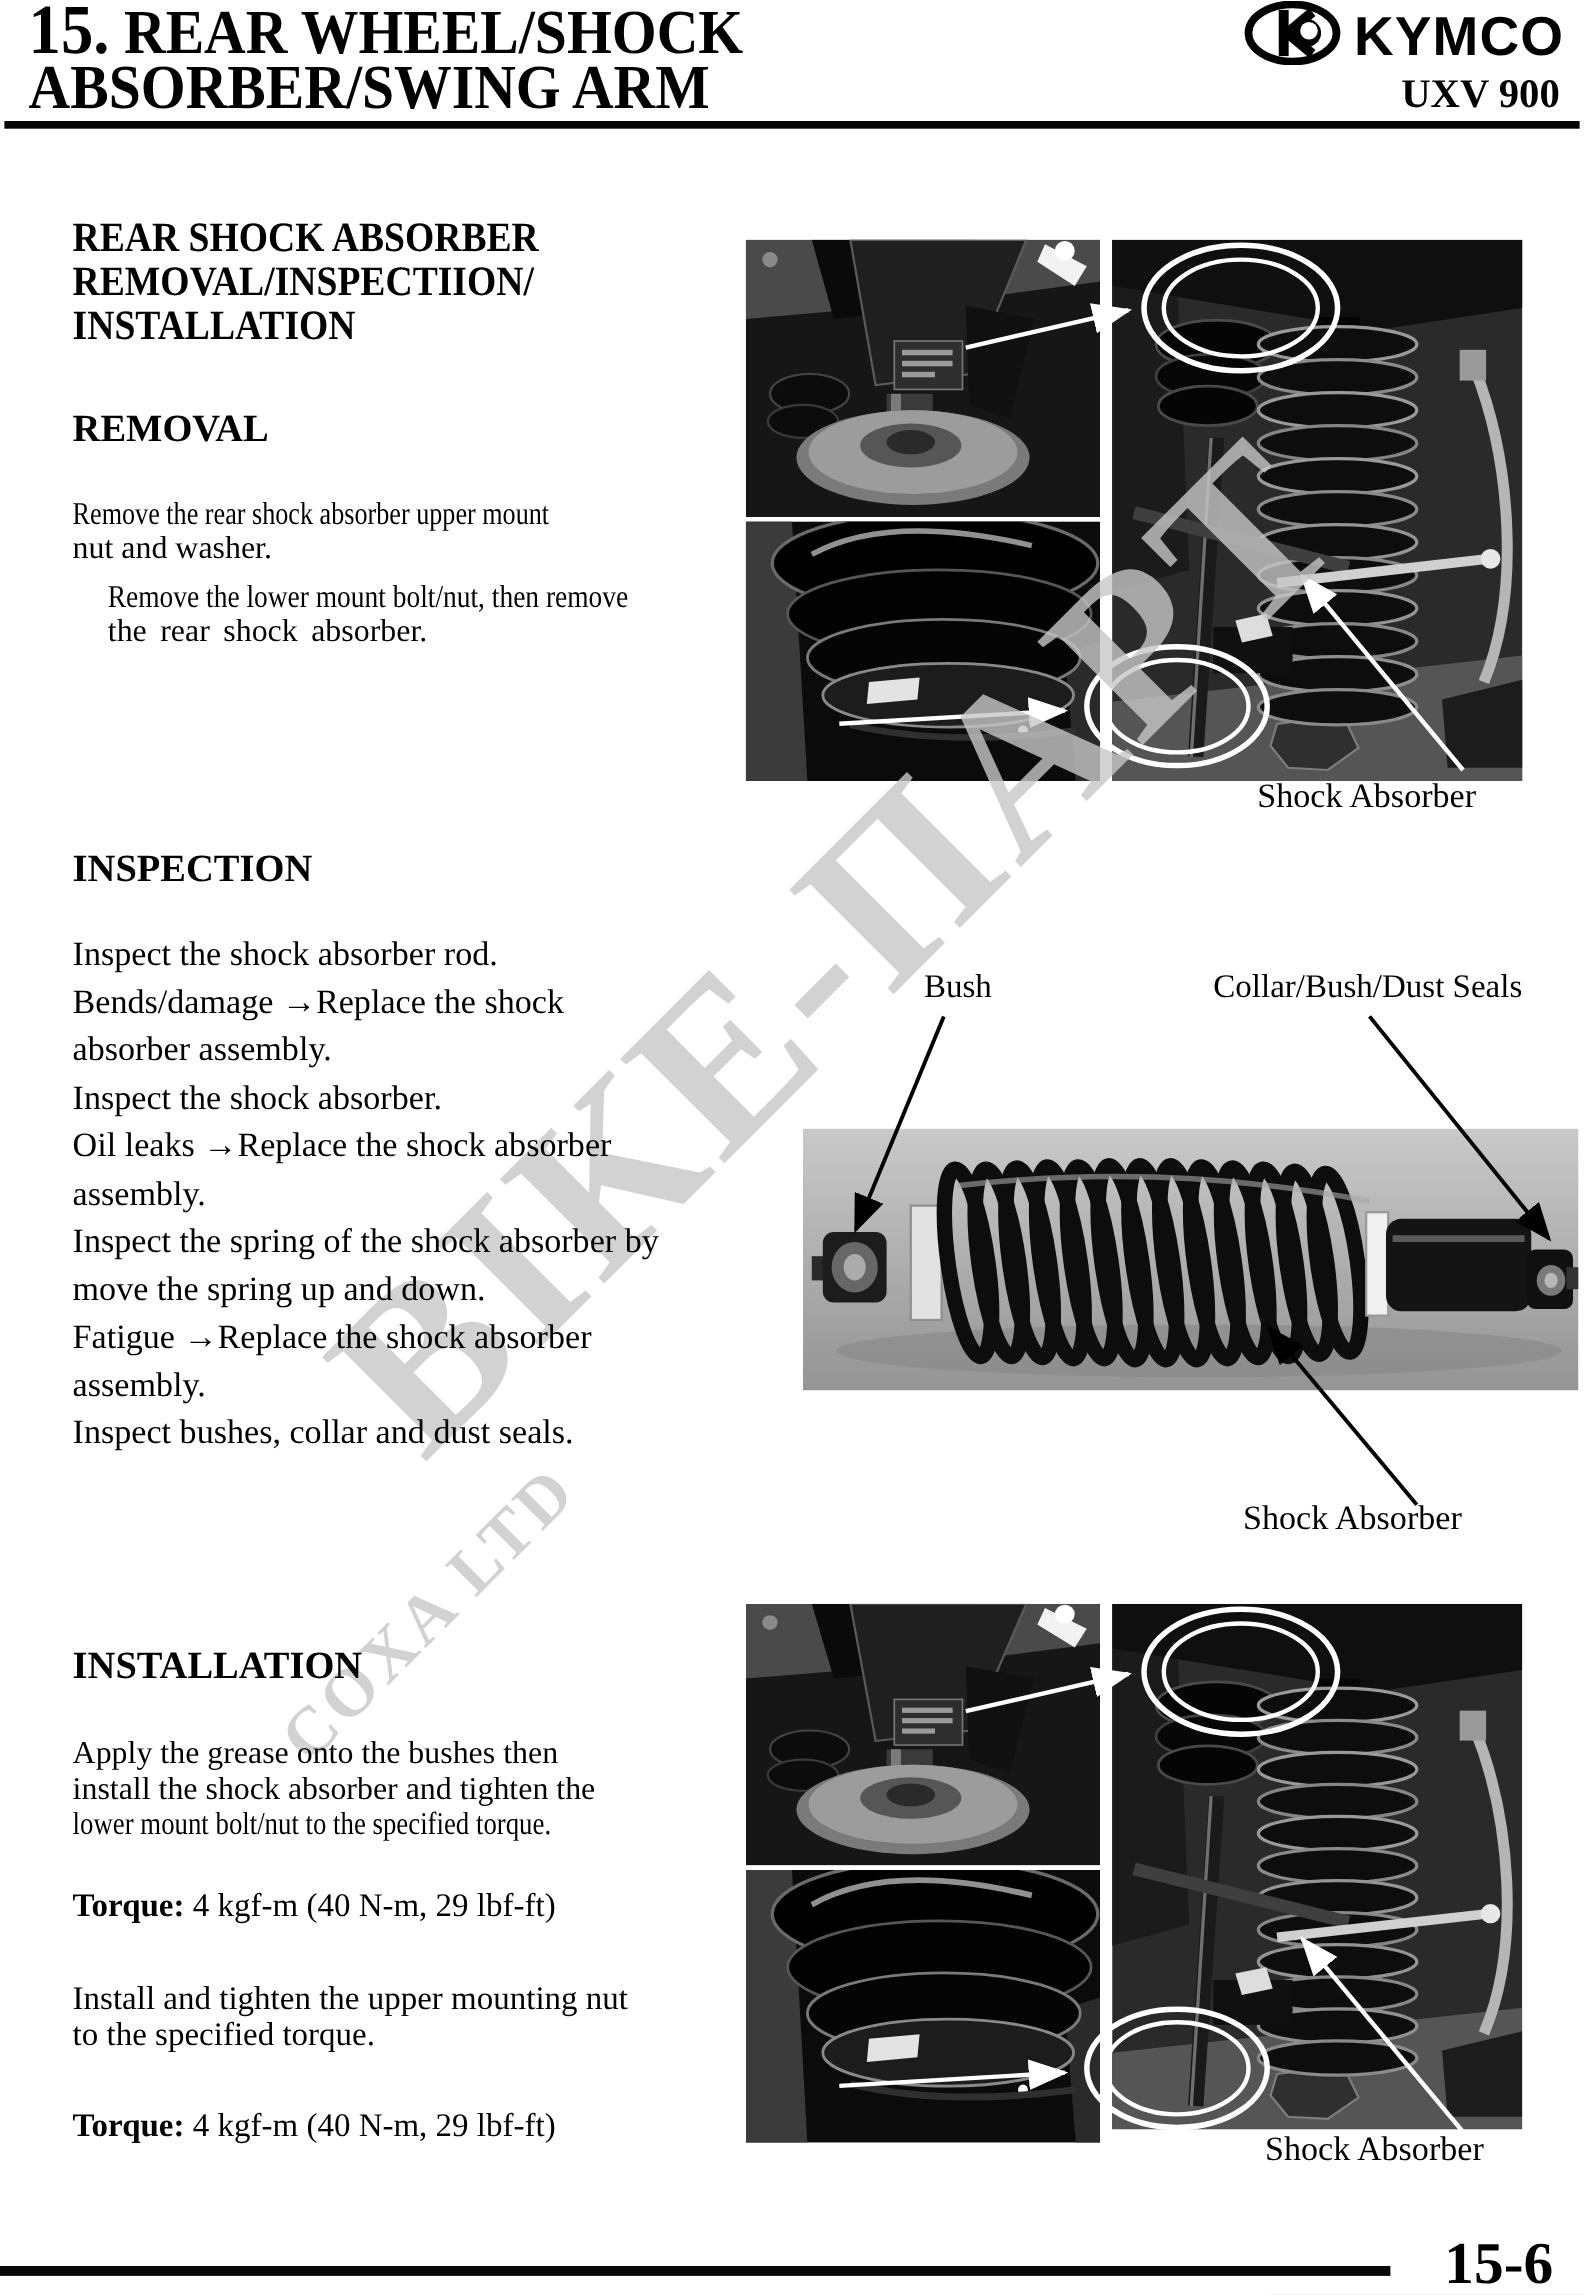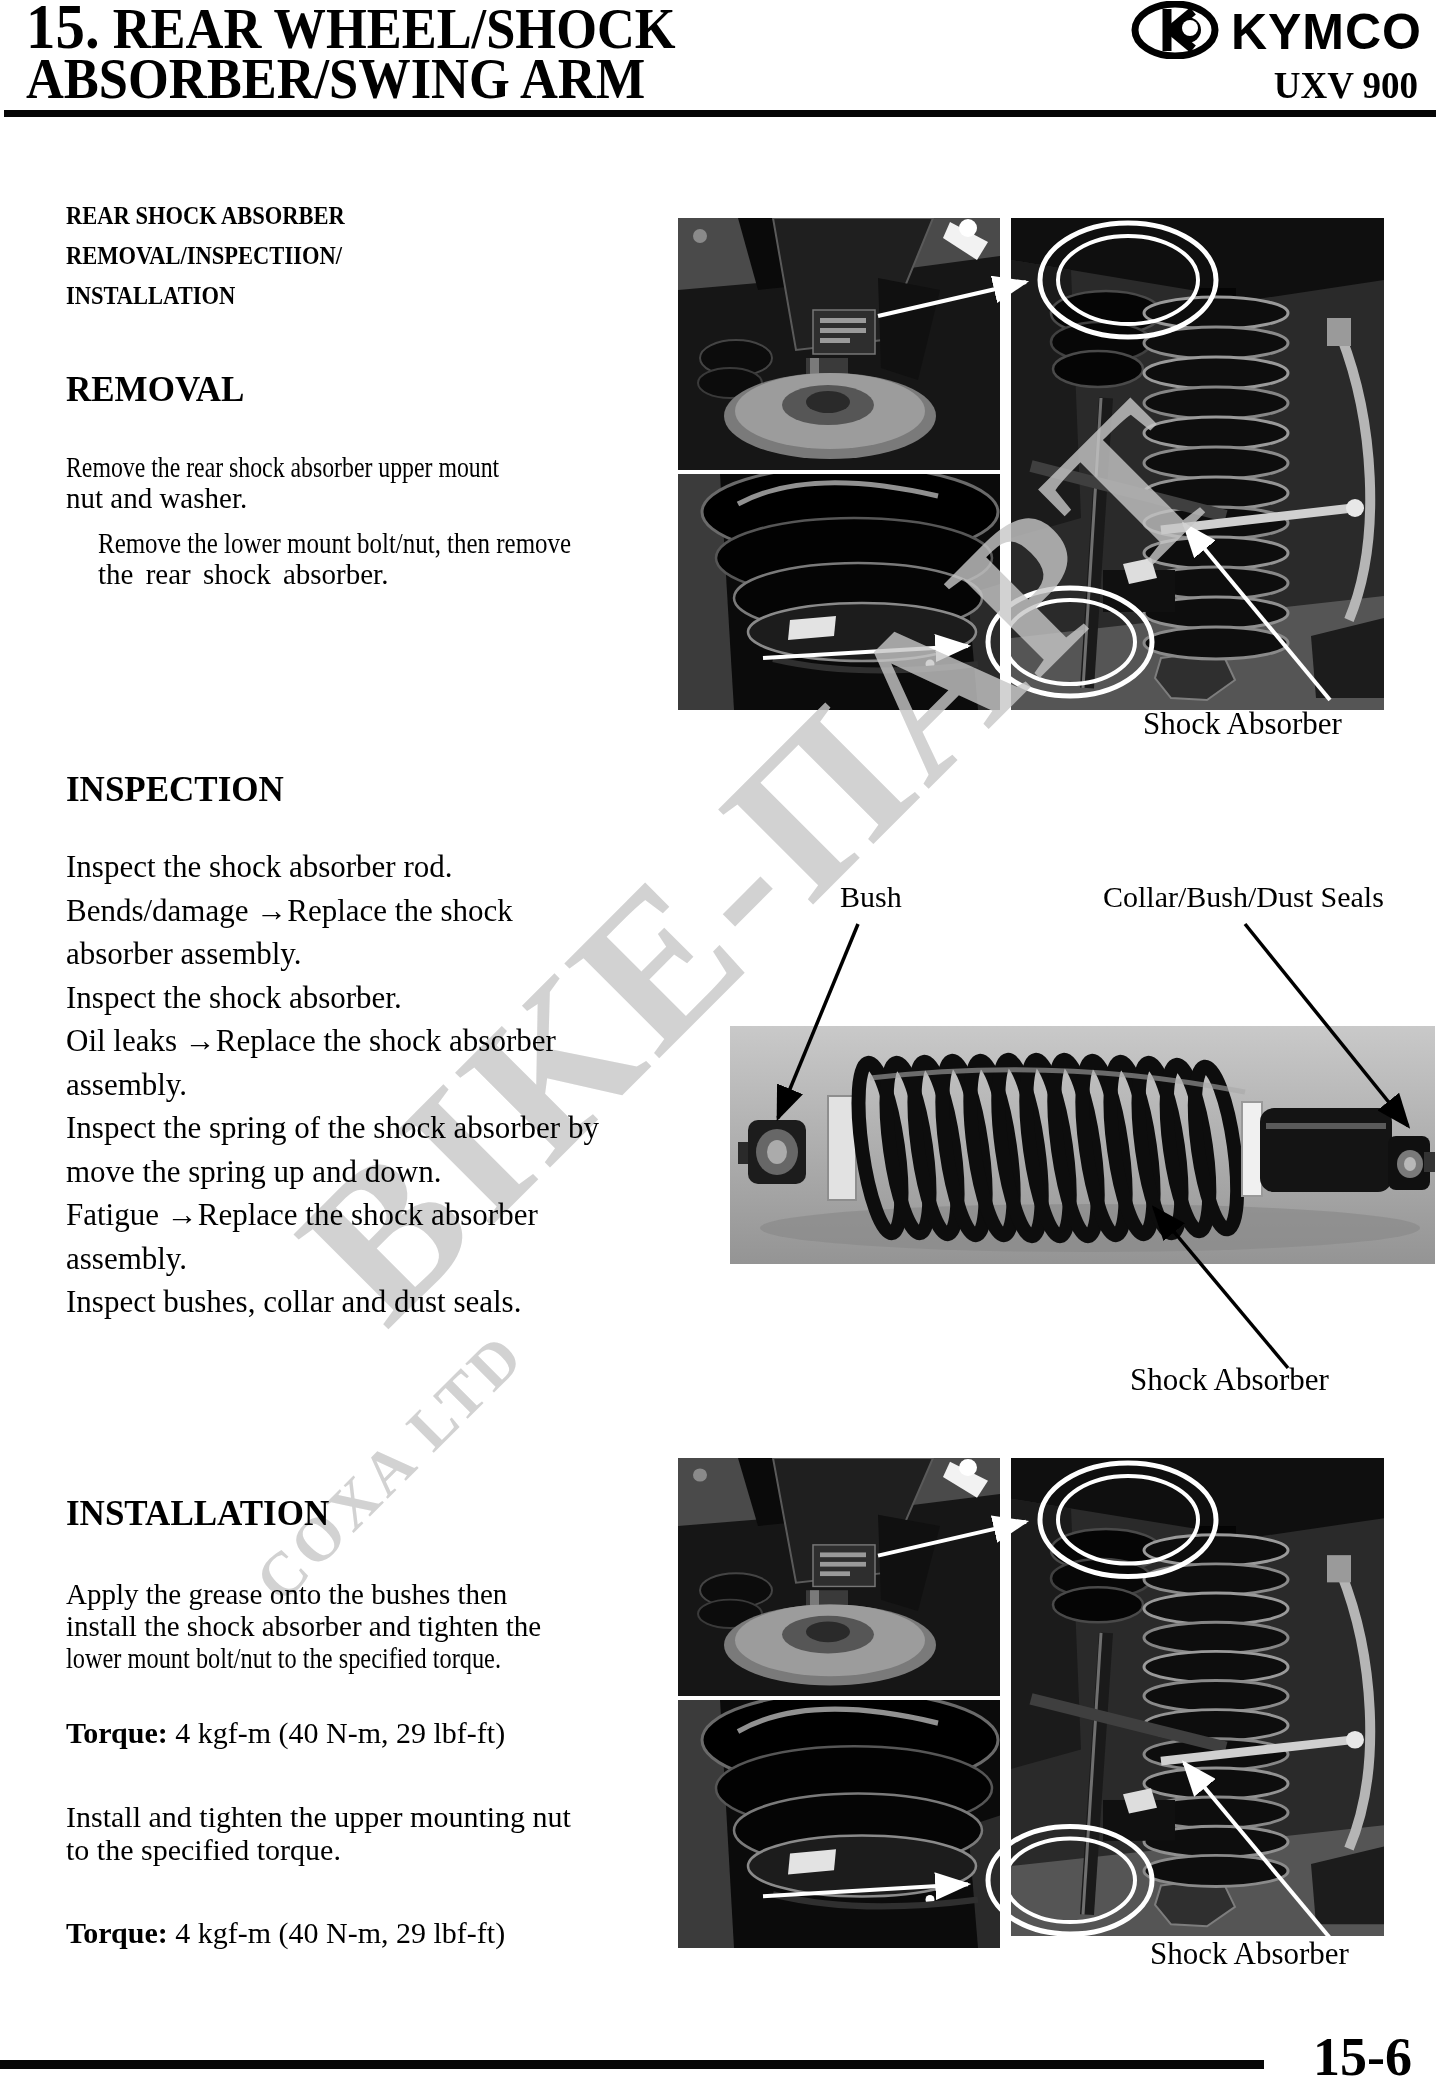--- a/index.html
+++ b/index.html
@@ -14,21 +14,21 @@
   .chapter{left:26px;top:2px;font-weight:bold;line-height:50px;z-index:3;}
   .chapter .l1{font-size:57px;transform:scaleX(.92);transform-origin:0 0;white-space:nowrap;}
   .chapter .l1 .no{font-size:64px;}
   .chapter .l2{font-size:57px;transform:scaleX(.92);transform-origin:0 0;white-space:nowrap;}
   .brand{right:18px;top:1px;display:flex;align-items:center;gap:12px;z-index:3;}
   .brand .brand-text{font-family:"Liberation Sans","DejaVu Sans",sans-serif;font-weight:bold;font-size:50px;letter-spacing:1px;}
   .model{right:22px;top:64px;font-size:37px;font-weight:bold;z-index:3;}
   .header-rule{left:4px;top:110px;width:1432px;height:7px;background:#060606;z-index:3;}
 
   
-  .sec-title{left:66px;top:196px;font-weight:bold;font-size:25px;line-height:40px;z-index:3;}
+  .sec-title{left:66px;top:196px;font-weight:bold;font-size:38px;line-height:40px;z-index:3;}
   .sec-title div{transform:scaleX(.9);transform-origin:0 0;white-space:nowrap;}
   .h2{font-weight:bold;font-size:35px;z-index:3;white-space:nowrap;}
   .h-removal{left:66px;top:370px;}
   .h-inspection{left:66px;top:770px;}
   .h-installation{left:66px;top:1494px;}
   .body-text{font-size:29px;line-height:31px;z-index:3;}
   .body-text div{white-space:nowrap;}
   .removal-p1{left:66px;top:452px;}
   .removal-p2{left:66px;top:528px;margin-left:32px;}
   .insp{left:66px;top:845px;font-size:31px;line-height:43.5px;z-index:3;}

